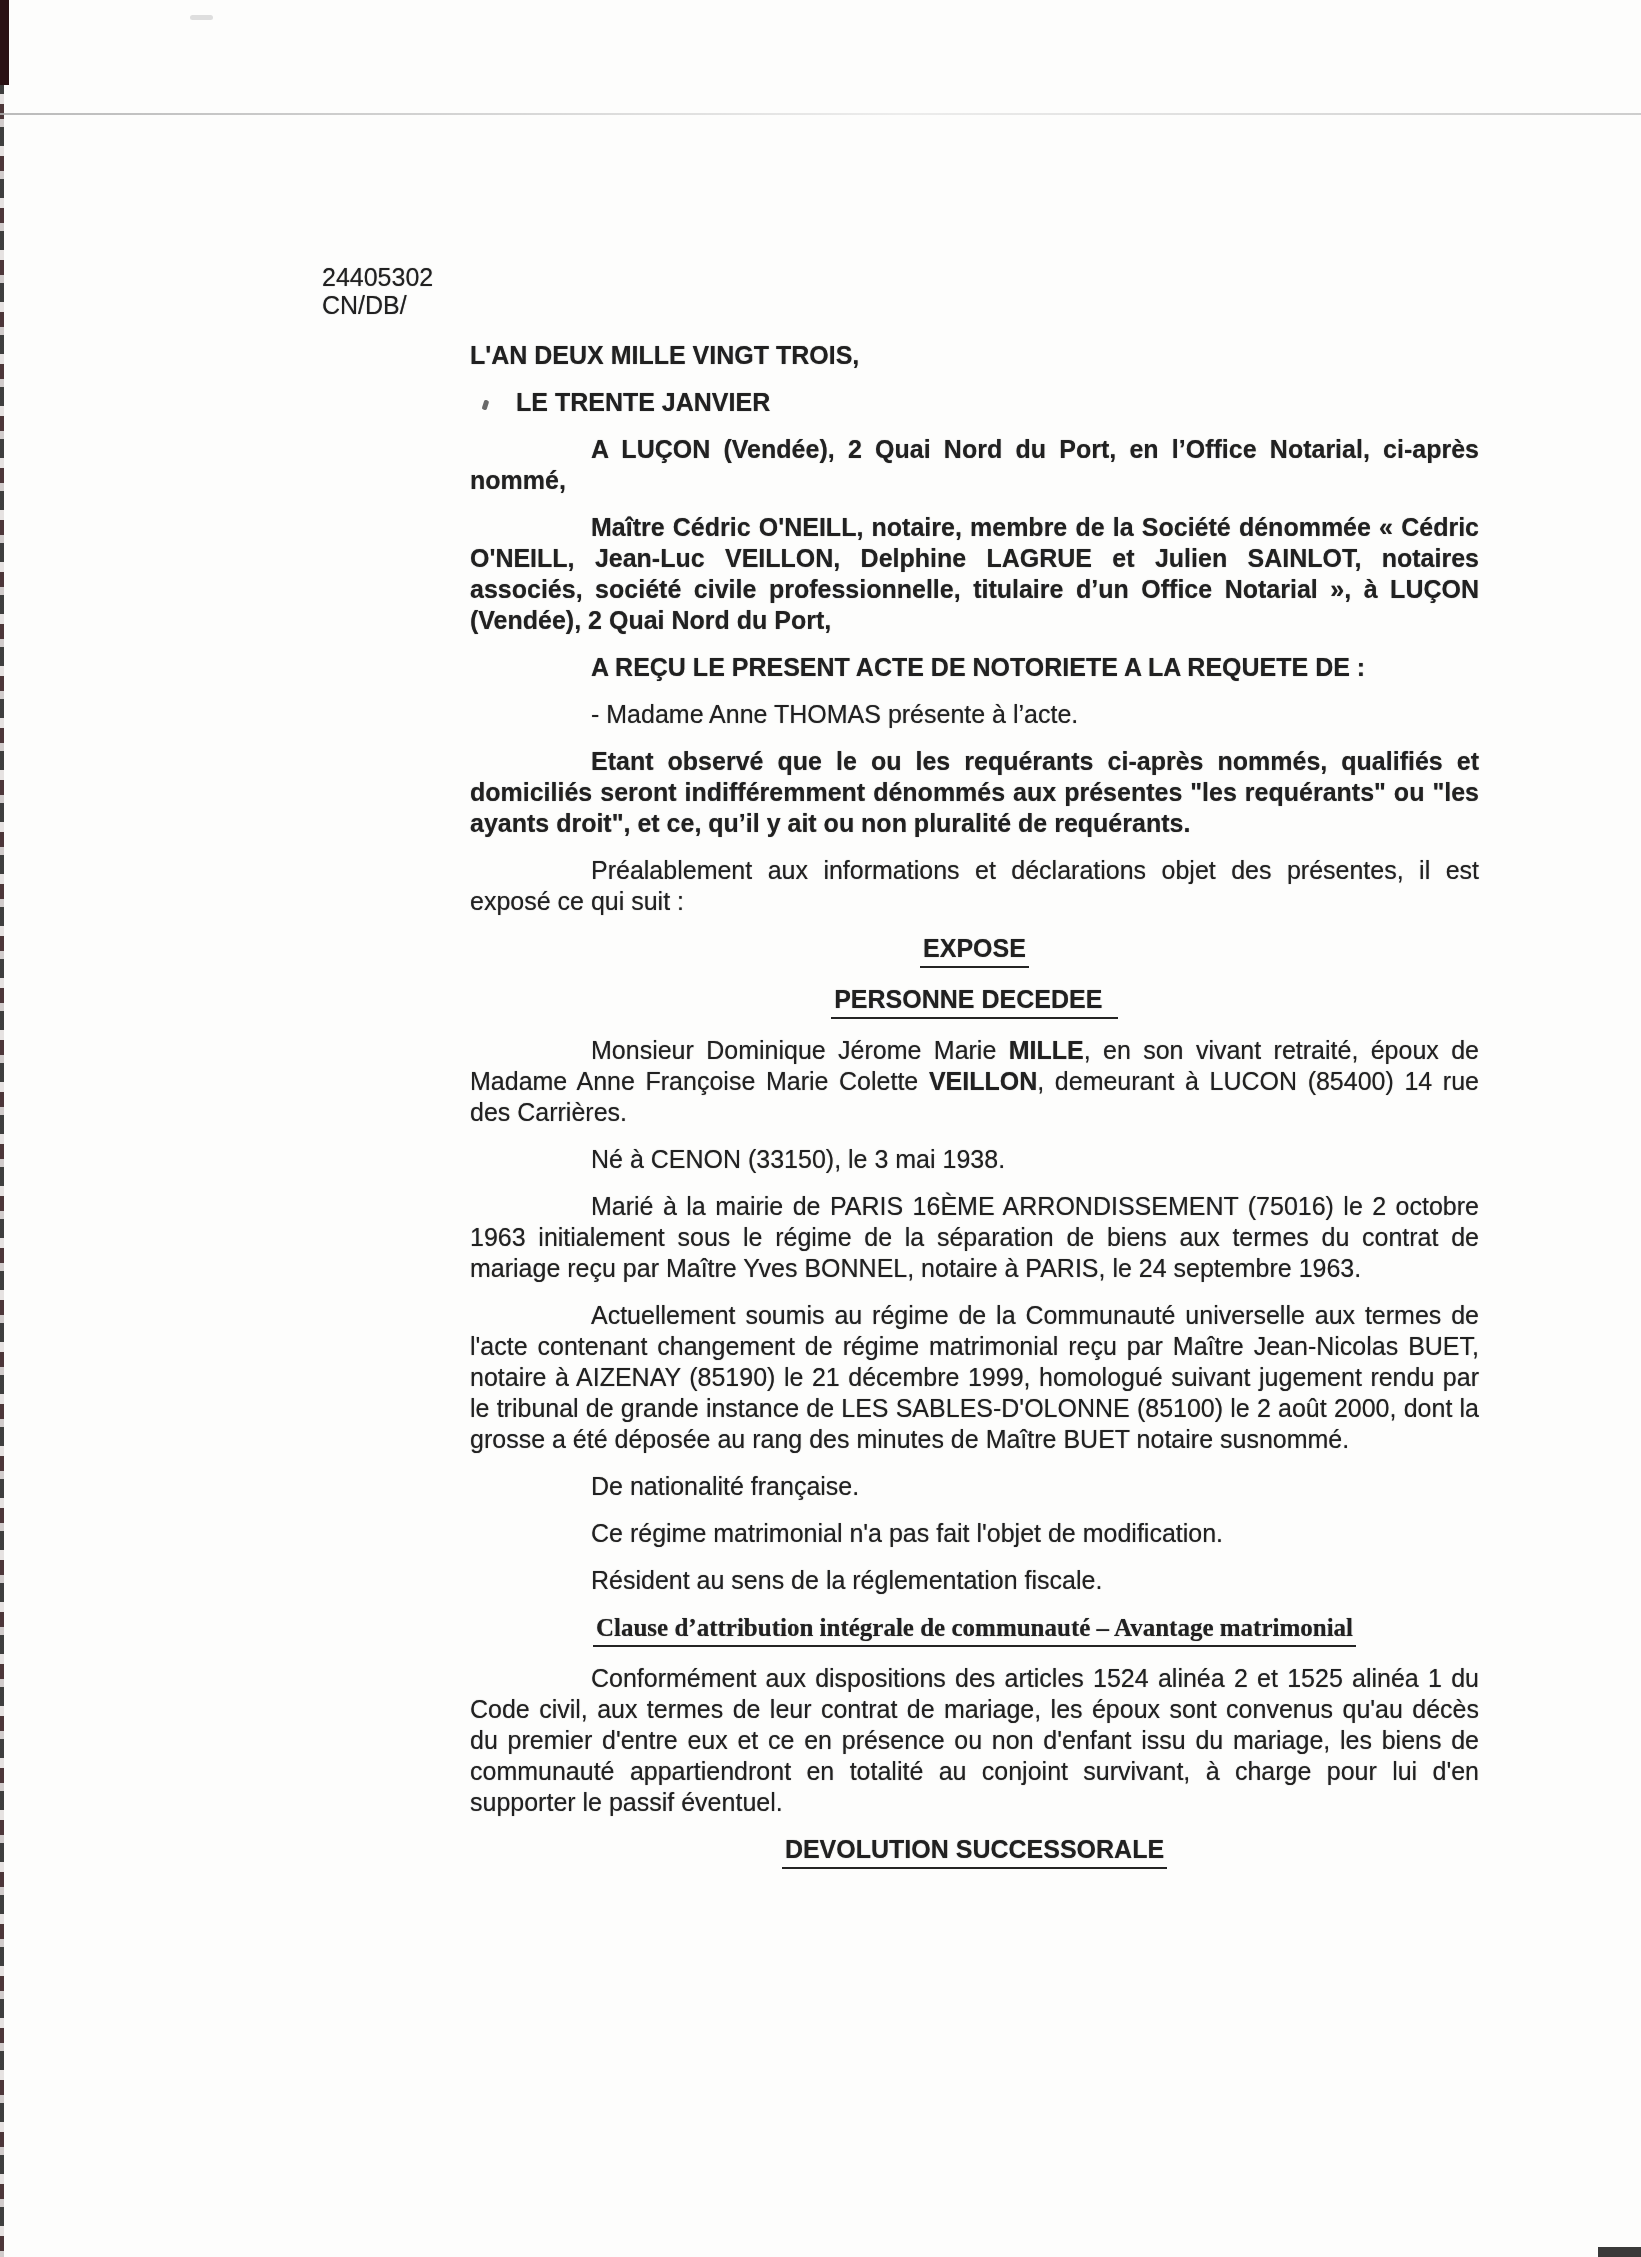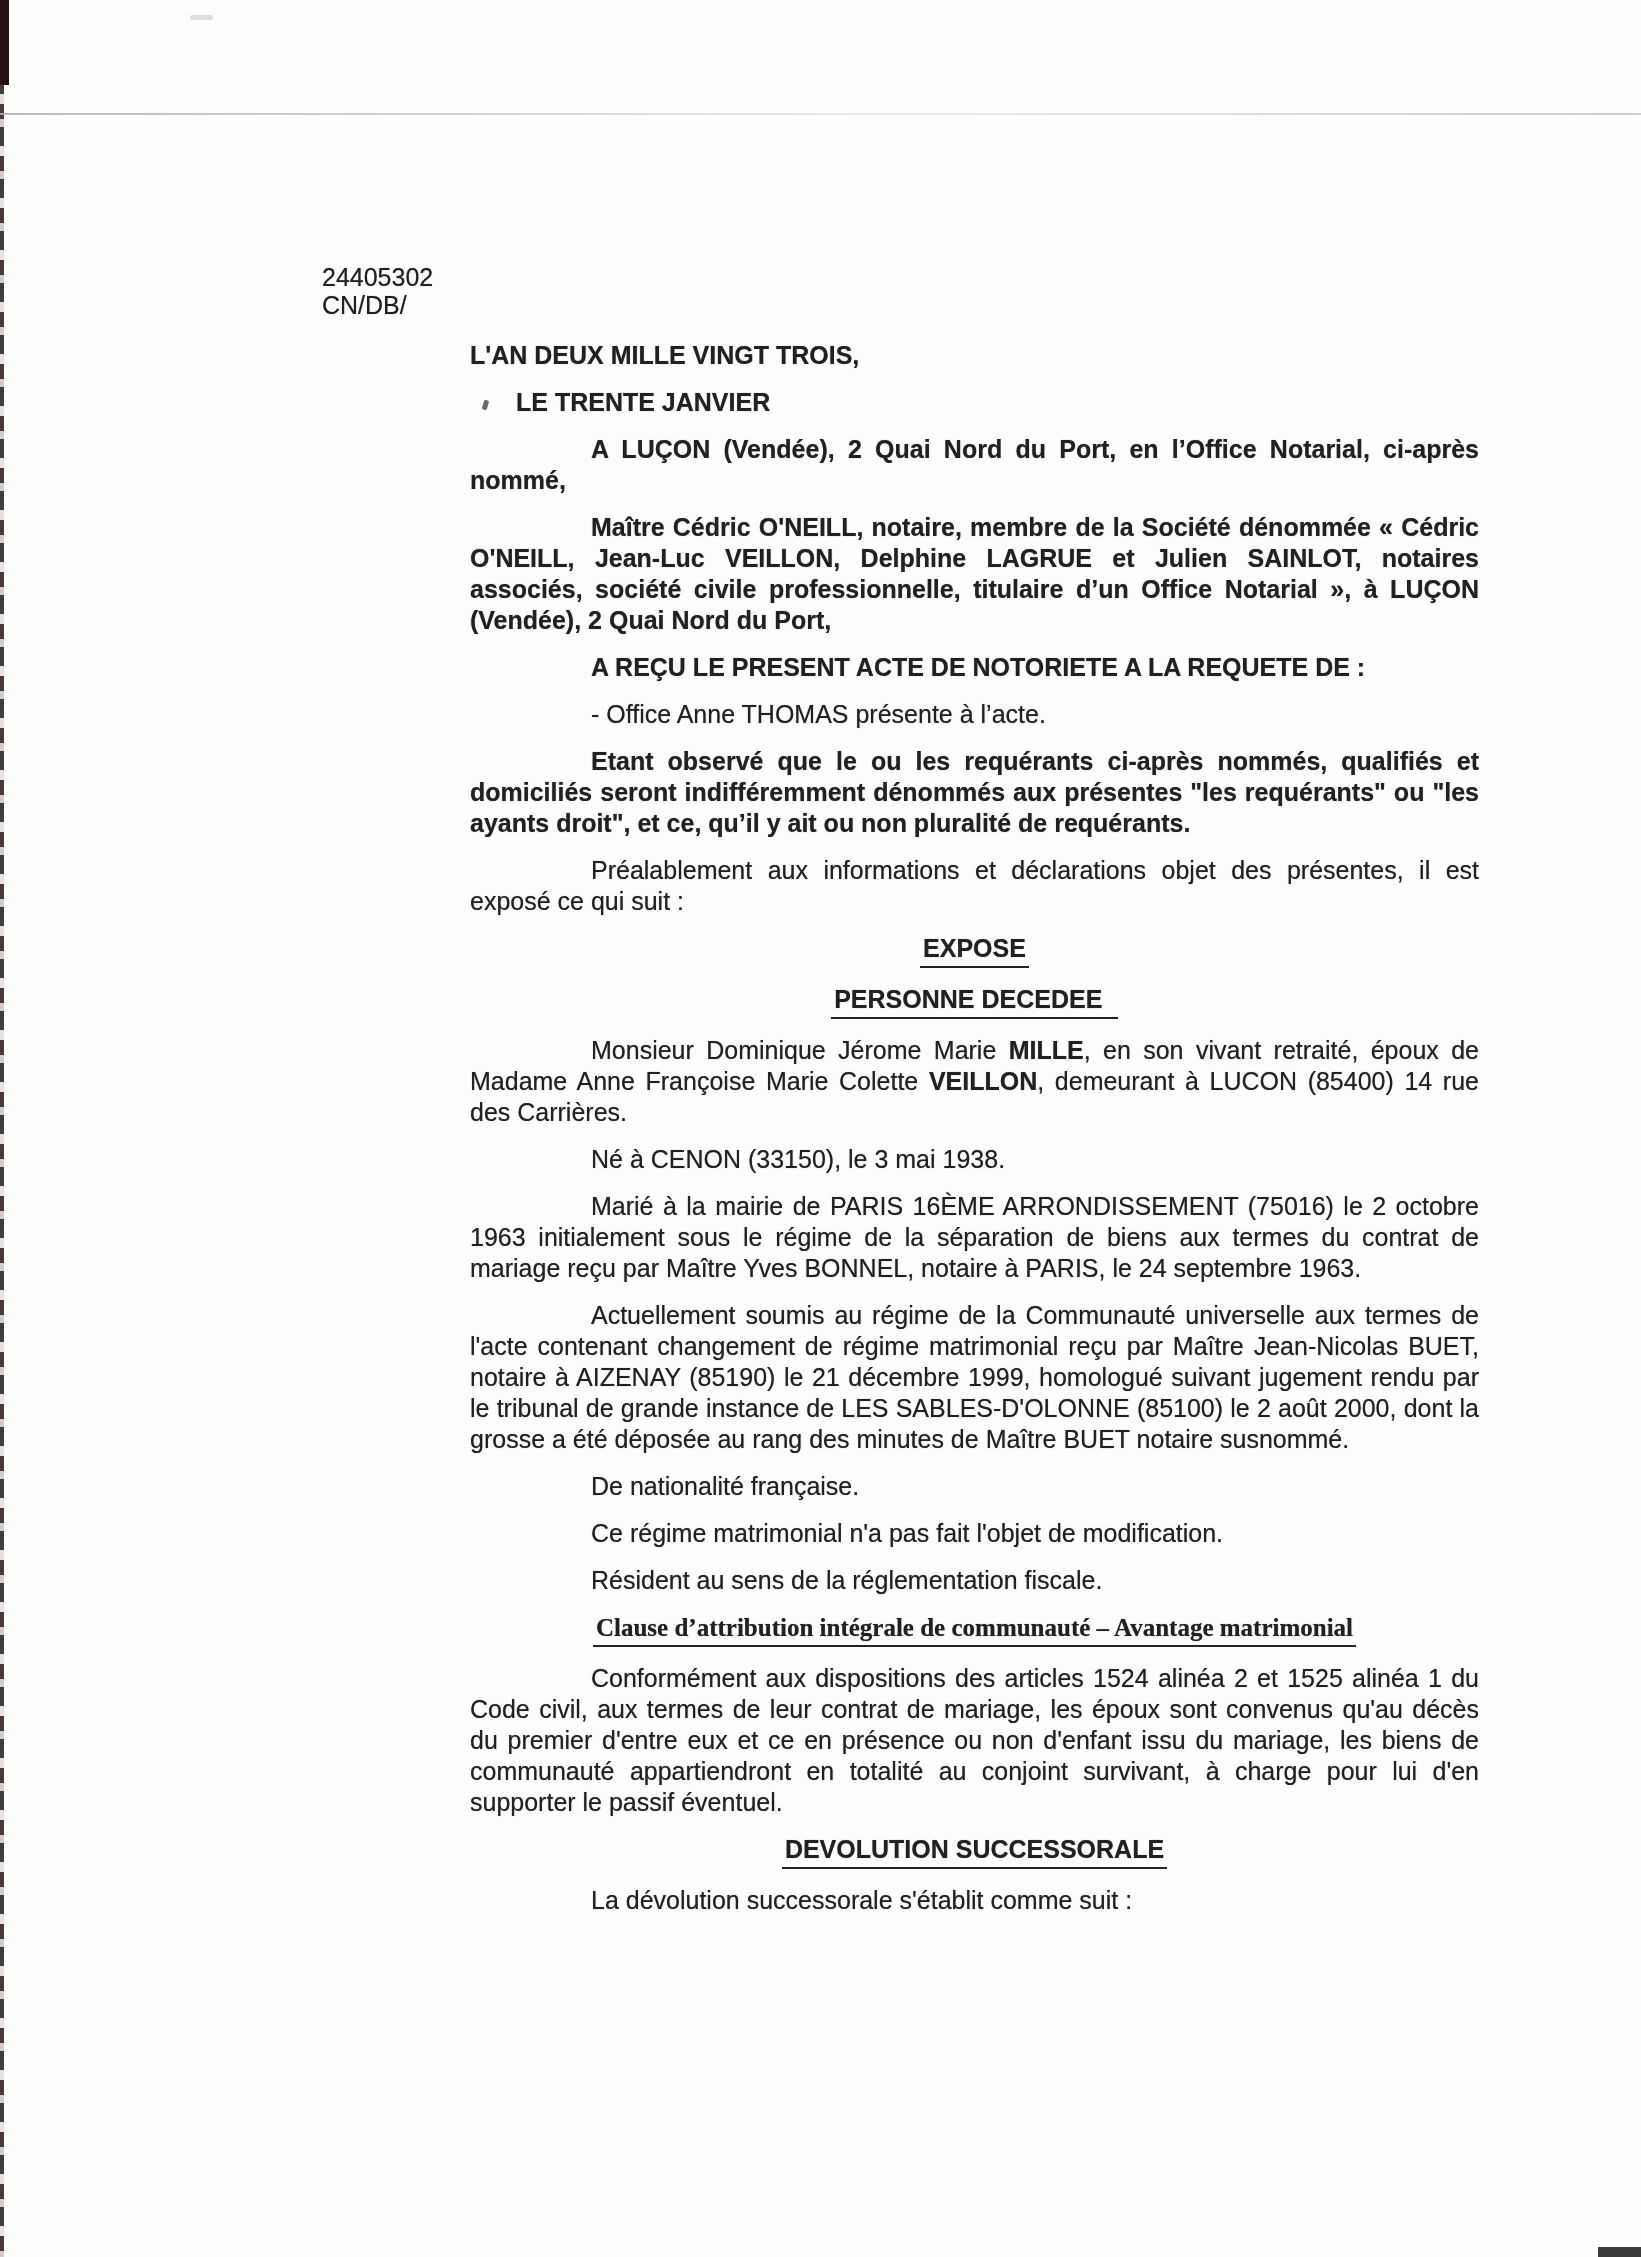--- a/index.html
+++ b/index.html
@@ -101,21 +101,21 @@
 
   <div class="content txt">
 
     <p class="b">L'AN DEUX MILLE VINGT TROIS,</p>
     <p class="b ind-sm">LE TRENTE JANVIER</p>
     <p class="b ind just">A LUÇON (Vendée), 2 Quai Nord du Port, en l’Office Notarial, ci-après nommé,</p>
     <p class="b ind just">Maître Cédric O'NEILL, notaire, membre de la Société dénommée « Cédric O'NEILL, Jean-Luc VEILLON, Delphine LAGRUE et Julien SAINLOT, notaires associés, société civile professionnelle, titulaire d’un Office Notarial », à LUÇON (Vendée), 2 Quai Nord du Port,</p>
 
     <p class="b ind mt-recu">A REÇU LE PRESENT ACTE DE NOTORIETE A LA REQUETE DE :</p>
 
-    <p class="ind mt-req">- Office Anne THOMAS présente à l’acte.</p>
+    <p class="ind mt-req">- Madame Anne THOMAS présente à l’acte.</p>
 
     <p class="b ind just mt-obs">Etant observé que le ou les requérants ci-après nommés, qualifiés et domiciliés seront indifféremment dénommés aux présentes "les requérants" ou "les ayants droit", et ce, qu’il y ait ou non pluralité de requérants.</p>
 
     <p class="ind just mt-pre">Préalablement aux informations et déclarations objet des présentes, il est exposé ce qui suit :</p>
 
     <p class="center mt-expose"><span class="b uline">EXPOSE</span></p>
 
     <p class="center mt-personne"><span class="b uline uline-ext">PERSONNE DECEDEE</span></p>
 
     <p class="ind just mt-identity"><span>Monsieur Dominique Jérome Marie </span><span class="b">MILLE</span><span>, en son vivant retraité, époux de Madame Anne Françoise Marie Colette </span><span class="b">VEILLON</span><span>, demeurant à LUCON (85400) 14 rue des Carrières.</span></p>
@@ -129,17 +129,16 @@
     <p class="ind">De nationalité française.</p>
     <p class="ind">Ce régime matrimonial n'a pas fait l'objet de modification.</p>
     <p class="ind">Résident au sens de la réglementation fiscale.</p>
 
     <p class="center mt-clause"><span class="b uline">Clause d’attribution intégrale de communauté – Avantage matrimonial</span></p>
 
     <p class="ind just mt-clausebody">Conformément aux dispositions des articles 1524 alinéa 2 et 1525 alinéa 1 du Code civil, aux termes de leur contrat de mariage, les époux sont convenus qu'au décès du premier d'entre eux et ce en présence ou non d'enfant issu du mariage, les biens de communauté appartiendront en totalité au conjoint survivant, à charge pour lui d'en supporter le passif éventuel.</p>
 
     <p class="center mt-devo"><span class="b uline">DEVOLUTION SUCCESSORALE</span></p>
 
-    <p class="ind mt-intro">La dévolution successorale s'établit comme suit :</p>
 
   </div>
 </div>
 
 
 </body></html>

